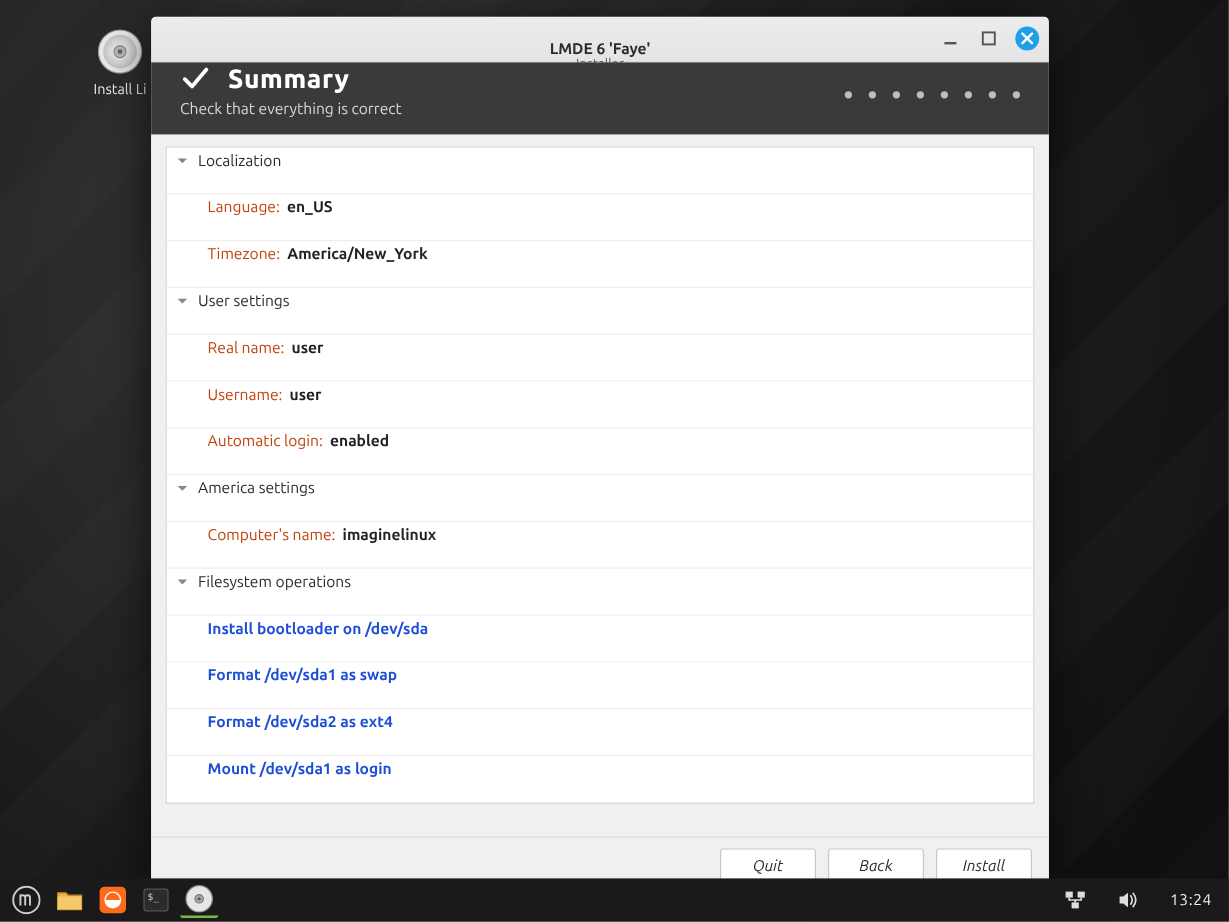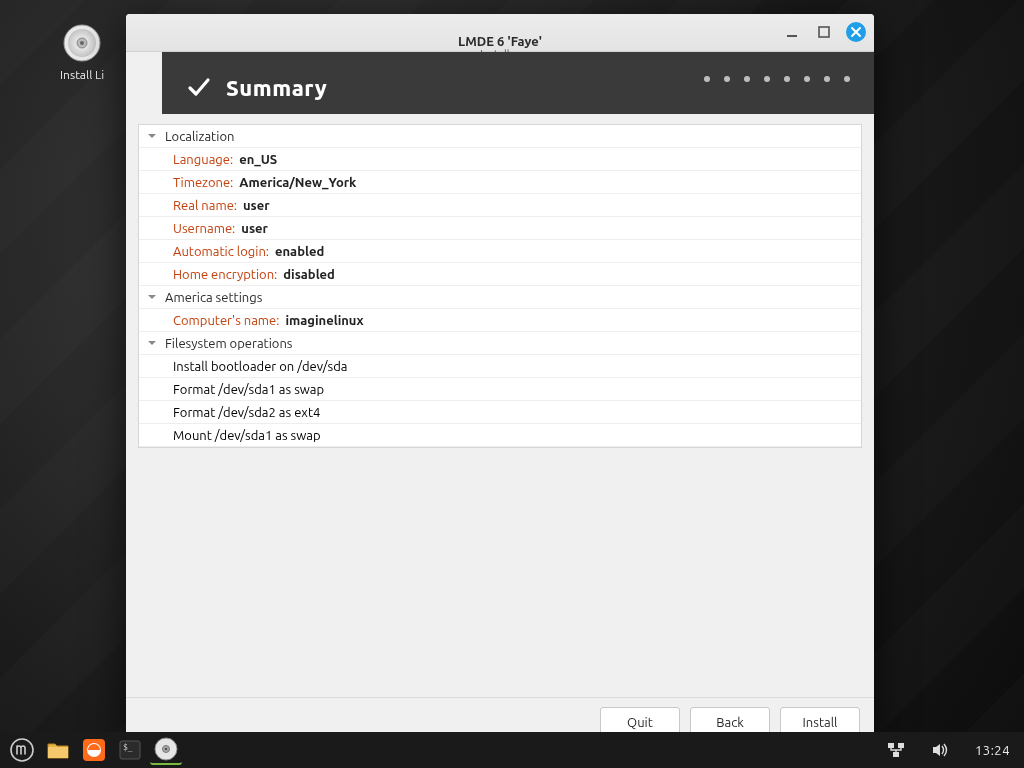--- a/index.html
+++ b/index.html
@@ -10,21 +10,21 @@
   }
   
   body::before {
     content:"";
     position:absolute; inset:0;
     background: repeating-linear-gradient(135deg, rgba(255,255,255,0.015) 0 60px, rgba(0,0,0,0) 60px 120px);
     pointer-events:none;
   }
 
   
-  .desktop-icon { position:absolute; left:60px; top:22px; text-align:center; color:#eee; font-size:12px; }
+  .desktop-icon { position:absolute; left:78px; top:22px; text-align:center; color:#eee; font-size:12px; }
   .desktop-icon svg { display:block; margin:0 auto 4px; }
 
   
   .window {
     position:absolute; left:126px; top:14px; width:748px; height:732px;
     background:#f0f0f0; border-radius:4px 4px 0 0; box-shadow:0 8px 40px rgba(0,0,0,0.7);
     display:flex; flex-direction:column;
   }
   .titlebar {
     height:38px; background:linear-gradient(#ececec,#e4e4e4); border-radius:4px 4px 0 0;
@@ -33,52 +33,52 @@
   }
   .titlebar .titles { text-align:center; line-height:1.1;margin-top:29px; }
   .titlebar .title { font-weight:700; font-size:13px; color:#2b2b2b; }
   .titlebar .subtitle { font-size:11px; color:#555; }
   .win-controls { position:absolute; right:8px; top:8px; display:flex; gap:12px; align-items:center; }
   .win-btn { width:20px; height:20px; display:flex; align-items:center; justify-content:center; border-radius:3px; }
   .win-btn.close { background:#1e9fe8; border-radius:50%; width:20px; height:20px; }
   .win-btn svg { display:block; }
 
   .header-dark {
-    background:#3a3a3a; color:#fff; padding:22px 24px 14px; position:relative;margin-left:36px;
+    background:#3a3a3a; color:#fff; padding:0 24px 14px; position:relative;
   }
   .header-dark .hdr-row { display:flex; align-items:center; gap:14px; }
   .header-dark h1 { font-size:22px; font-weight:800; letter-spacing:0.5px; }
   .header-dark .subtitle { font-size:13px; color:#d8d8d8; margin-top:6px; }
   .step-dots { position:absolute; right:24px; top:24px; display:flex; gap:14px; }
   .step-dots span { width:6px; height:6px; border-radius:50%; background:#bdbdbd; display:block; }
 
   .content {
     flex:1; background:#f0f0f0; padding:10px 12px; overflow:auto;
   }
   .tree {
     background:#fff; border:1px solid #d6d6d6; font-size:13px; color:#2b2b2b;
   }
   .row {
-    display:flex; align-items:center; gap:6px; padding:4px 8px 4px 6px;
+    display:flex; align-items:center; gap:6px; padding:4px 8px 20px 6px;
     border-bottom:1px solid #eee; min-height:23px;
   }
   .row.section { padding-left:6px; }
   .row.child { padding-left:34px; }
   .expander {
     width:14px; height:14px; flex:none;
     display:inline-flex; align-items:center; justify-content:center;
   }
   .expander svg { display:block; }
   .lab { color:#c2410c; }
   .val { font-weight:700; color:#222; }
-  .bold { font-weight:400; color:#000000; }
+  .bold { font-weight:700; color:#1d4ed8; }
 
   .footer {
     height:49px; background:#f0f0f0; border-top:1px solid #dcdcdc;
-    display:flex; justify-content:flex-end; align-items:center; gap:10px; padding:0 14px;
+    display:flex; justify-content:flex-end; align-items:center; gap:10px; padding:0 14px;font-style:italic;
   }
   .btn {
     min-width:80px; height:30px; padding:0 16px; background:#fff;
     border:1px solid #c8c8c8; border-radius:3px; font-size:13px; color:#2b2b2b;
     display:inline-flex; align-items:center; justify-content:center;
     box-shadow:0 1px 0 rgba(0,0,0,0.04);
   }
 
   
   .panel {
@@ -142,20 +142,21 @@
     </div>
   </div>
 
   <div class="header-dark">
     <div class="hdr-row">
       <svg width="26" height="26" viewBox="0 0 26 26">
         <path d="M4 14 L10 20 L22 6" stroke="#fff" stroke-width="3.2" fill="none" stroke-linecap="round" stroke-linejoin="round"></path>
       </svg>
       <h1>Summary</h1>
     </div>
+    <div class="subtitle">Check that everything is correct</div>
     <div class="step-dots">
       <span></span>
         <span></span>
         <span></span>
         <span></span>
         <span></span>
         <span></span>
         <span></span>
         <span></span>
     </div>
@@ -174,35 +175,39 @@
       </div>
       <div class="row child">
         <span class="lab">Language: </span>
         <span class="val">en_US</span>
       </div>
       <div class="row child">
         <span class="lab">Timezone: </span>
         <span class="val">America/New_York</span>
       </div>
 
+      <div class="row section">
+        <span class="expander">
+          <svg width="10" height="10" viewBox="0 0 10 10">
+              <path d="M1 3 L5 7 L9 3" fill="#888"></path>
+            </svg>
+        </span>
+        <span>User settings</span>
+      </div>
       <div class="row child">
         <span class="lab">Real name: </span>
         <span class="val">user</span>
       </div>
       <div class="row child">
         <span class="lab">Username: </span>
         <span class="val">user</span>
       </div>
       <div class="row child">
         <span class="lab">Automatic login: </span>
         <span class="val">enabled</span>
-      </div>
-      <div class="row child">
-        <span class="lab">Home encryption: </span>
-        <span class="val">disabled</span>
       </div>
 
       <div class="row section">
         <span class="expander">
           <svg width="10" height="10" viewBox="0 0 10 10">
               <path d="M1 3 L5 7 L9 3" fill="#888"></path>
             </svg>
         </span>
         <span>America settings</span>
       </div>
@@ -222,21 +227,21 @@
       <div class="row child">
           <span class="bold">Install bootloader on /dev/sda</span>
         </div>
       <div class="row child">
           <span class="bold">Format /dev/sda1 as swap</span>
         </div>
       <div class="row child">
           <span class="bold">Format /dev/sda2 as ext4</span>
         </div>
       <div class="row child">
-          <span class="bold">Mount /dev/sda1 as swap</span>
+          <span class="bold">Mount /dev/sda1 as login</span>
         </div>
 
     </div>
   </div>
 
   <div class="footer">
     <div class="btn">Quit</div>
     <div class="btn">Back</div>
     <div class="btn">Install</div>
   </div>

